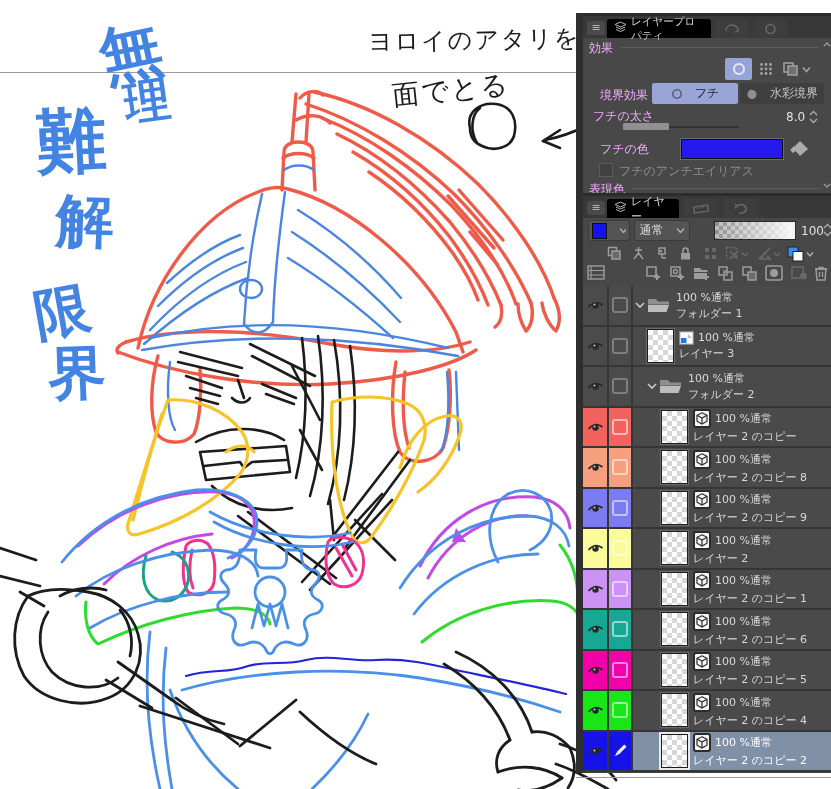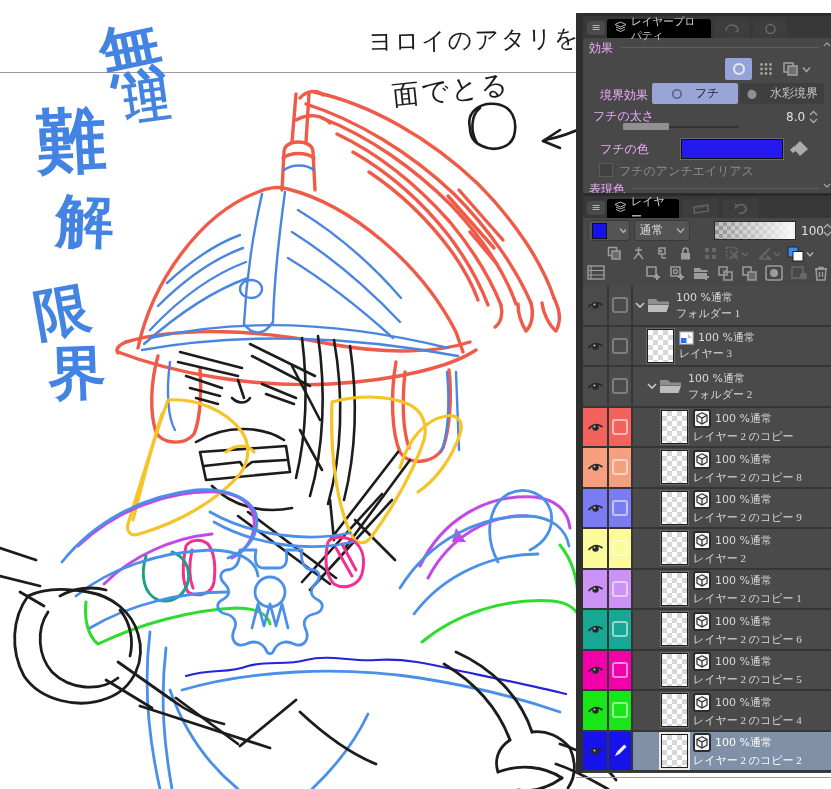--- a/index.html
+++ b/index.html
@@ -33,21 +33,21 @@
   #layer-list{position:absolute;left:0;right:0;top:93px;bottom:0;background:#424242;overflow:hidden;}
   .layer-row{display:flex;height:40.5px;box-sizing:border-box;border-bottom:2px solid #363636;}
   .cell{display:flex;align-items:center;justify-content:center;box-sizing:border-box;}
   .cell.eye{width:26px;background:#4b4b4b;border-right:2px solid #363636;}
   .cell.chk{width:24px;background:#4b4b4b;border-right:2px solid #363636;}
   .cell.content{flex:1;background:#4a4a4a;justify-content:flex-start;overflow:hidden;}
   .box{width:12px;height:12px;border:2px solid #7e7e7e;border-radius:3px;}
   .box.lite{border-color:rgba(255,255,255,.55);}
   .tb{display:flex;flex-direction:column;margin-left:5px;gap:1px;min-width:0;}
   .l1{display:flex;align-items:center;gap:4px;font-size:11px;color:#d8d8d8;white-space:nowrap;}
-  .l2{font-size:11px;color:#d8d8d8;white-space:nowrap;font-family:Liberation Serif, serif;}
+  .l2{font-size:11px;color:#d8d8d8;white-space:nowrap;}
   .thumb{width:25px;height:32px;border:1px solid #1d1d1d;box-shadow:0 0 0 1px #6a6a6a;flex:none;
          background-color:#fff;
          background-image:linear-gradient(45deg,#d7d7d7 25%,transparent 25%,transparent 75%,#d7d7d7 75%),
                           linear-gradient(45deg,#d7d7d7 25%,transparent 25%,transparent 75%,#d7d7d7 75%);
          background-size:10px 10px;background-position:0 0,5px 5px;}
   .mat-ico{display:inline-flex;background:#f5f5f5;border:2px solid #2b2b2b;border-radius:3px;padding:1px;flex:none;}
   .paper-ico{display:inline-flex;flex:none;}
   .chev{display:inline-flex;margin-right:2px;flex:none;}
   .fold{display:inline-flex;flex:none;}
   .layer-row.selected .cell.content{background:#8090a6;}

